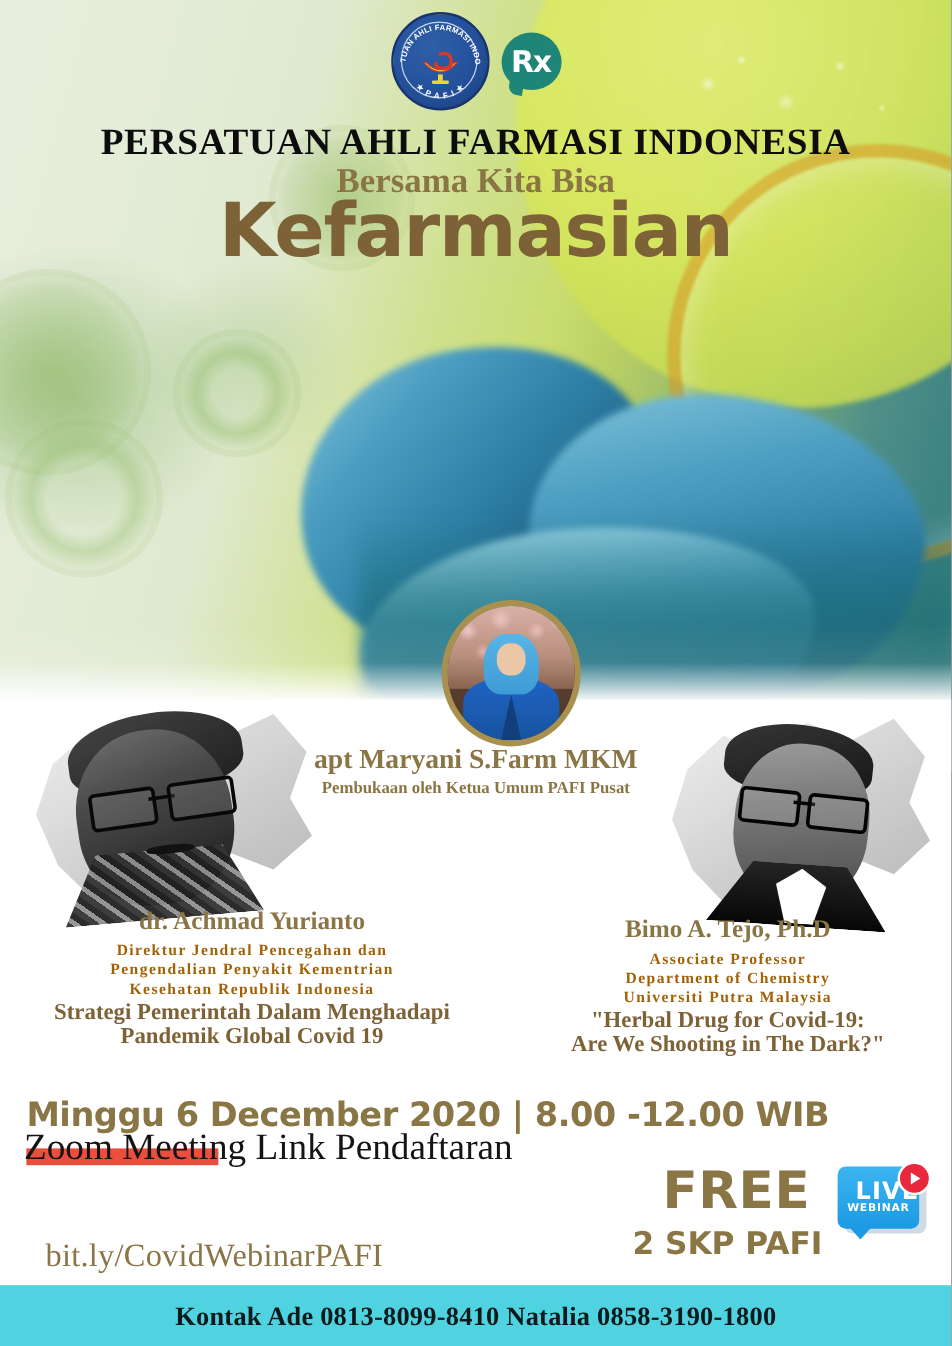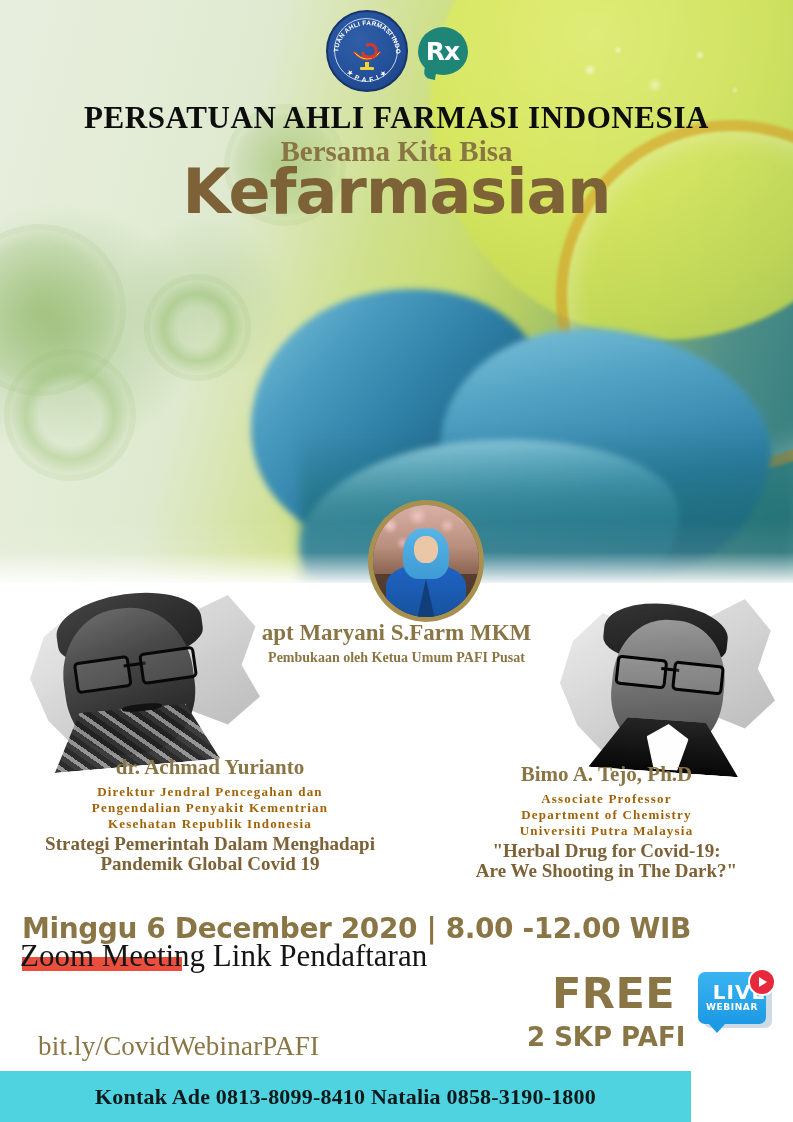--- a/index.html
+++ b/index.html
@@ -457,21 +457,21 @@
   .play-tri {
     width: 0; height: 0;
     border-top: 5px solid transparent;
     border-bottom: 5px solid transparent;
     border-left: 8px solid #ffffff;
     margin-left: 2px;
   }
 
   
   .footer {
-    position: absolute; left: 0; top: 1071px; width: 691px; height: 51px;
+    position: absolute; left: 0; top: 1071px; width: 793px; height: 51px;
     background: #4fd3e0;
     display: flex; align-items: center; justify-content: center;
   }
   .footer-text {
     font-family: "Liberation Serif", serif;
     font-weight: bold; font-size: 22px; color: #0c1a1c;
     letter-spacing: .2px;
   }
 </style>
 </head>

